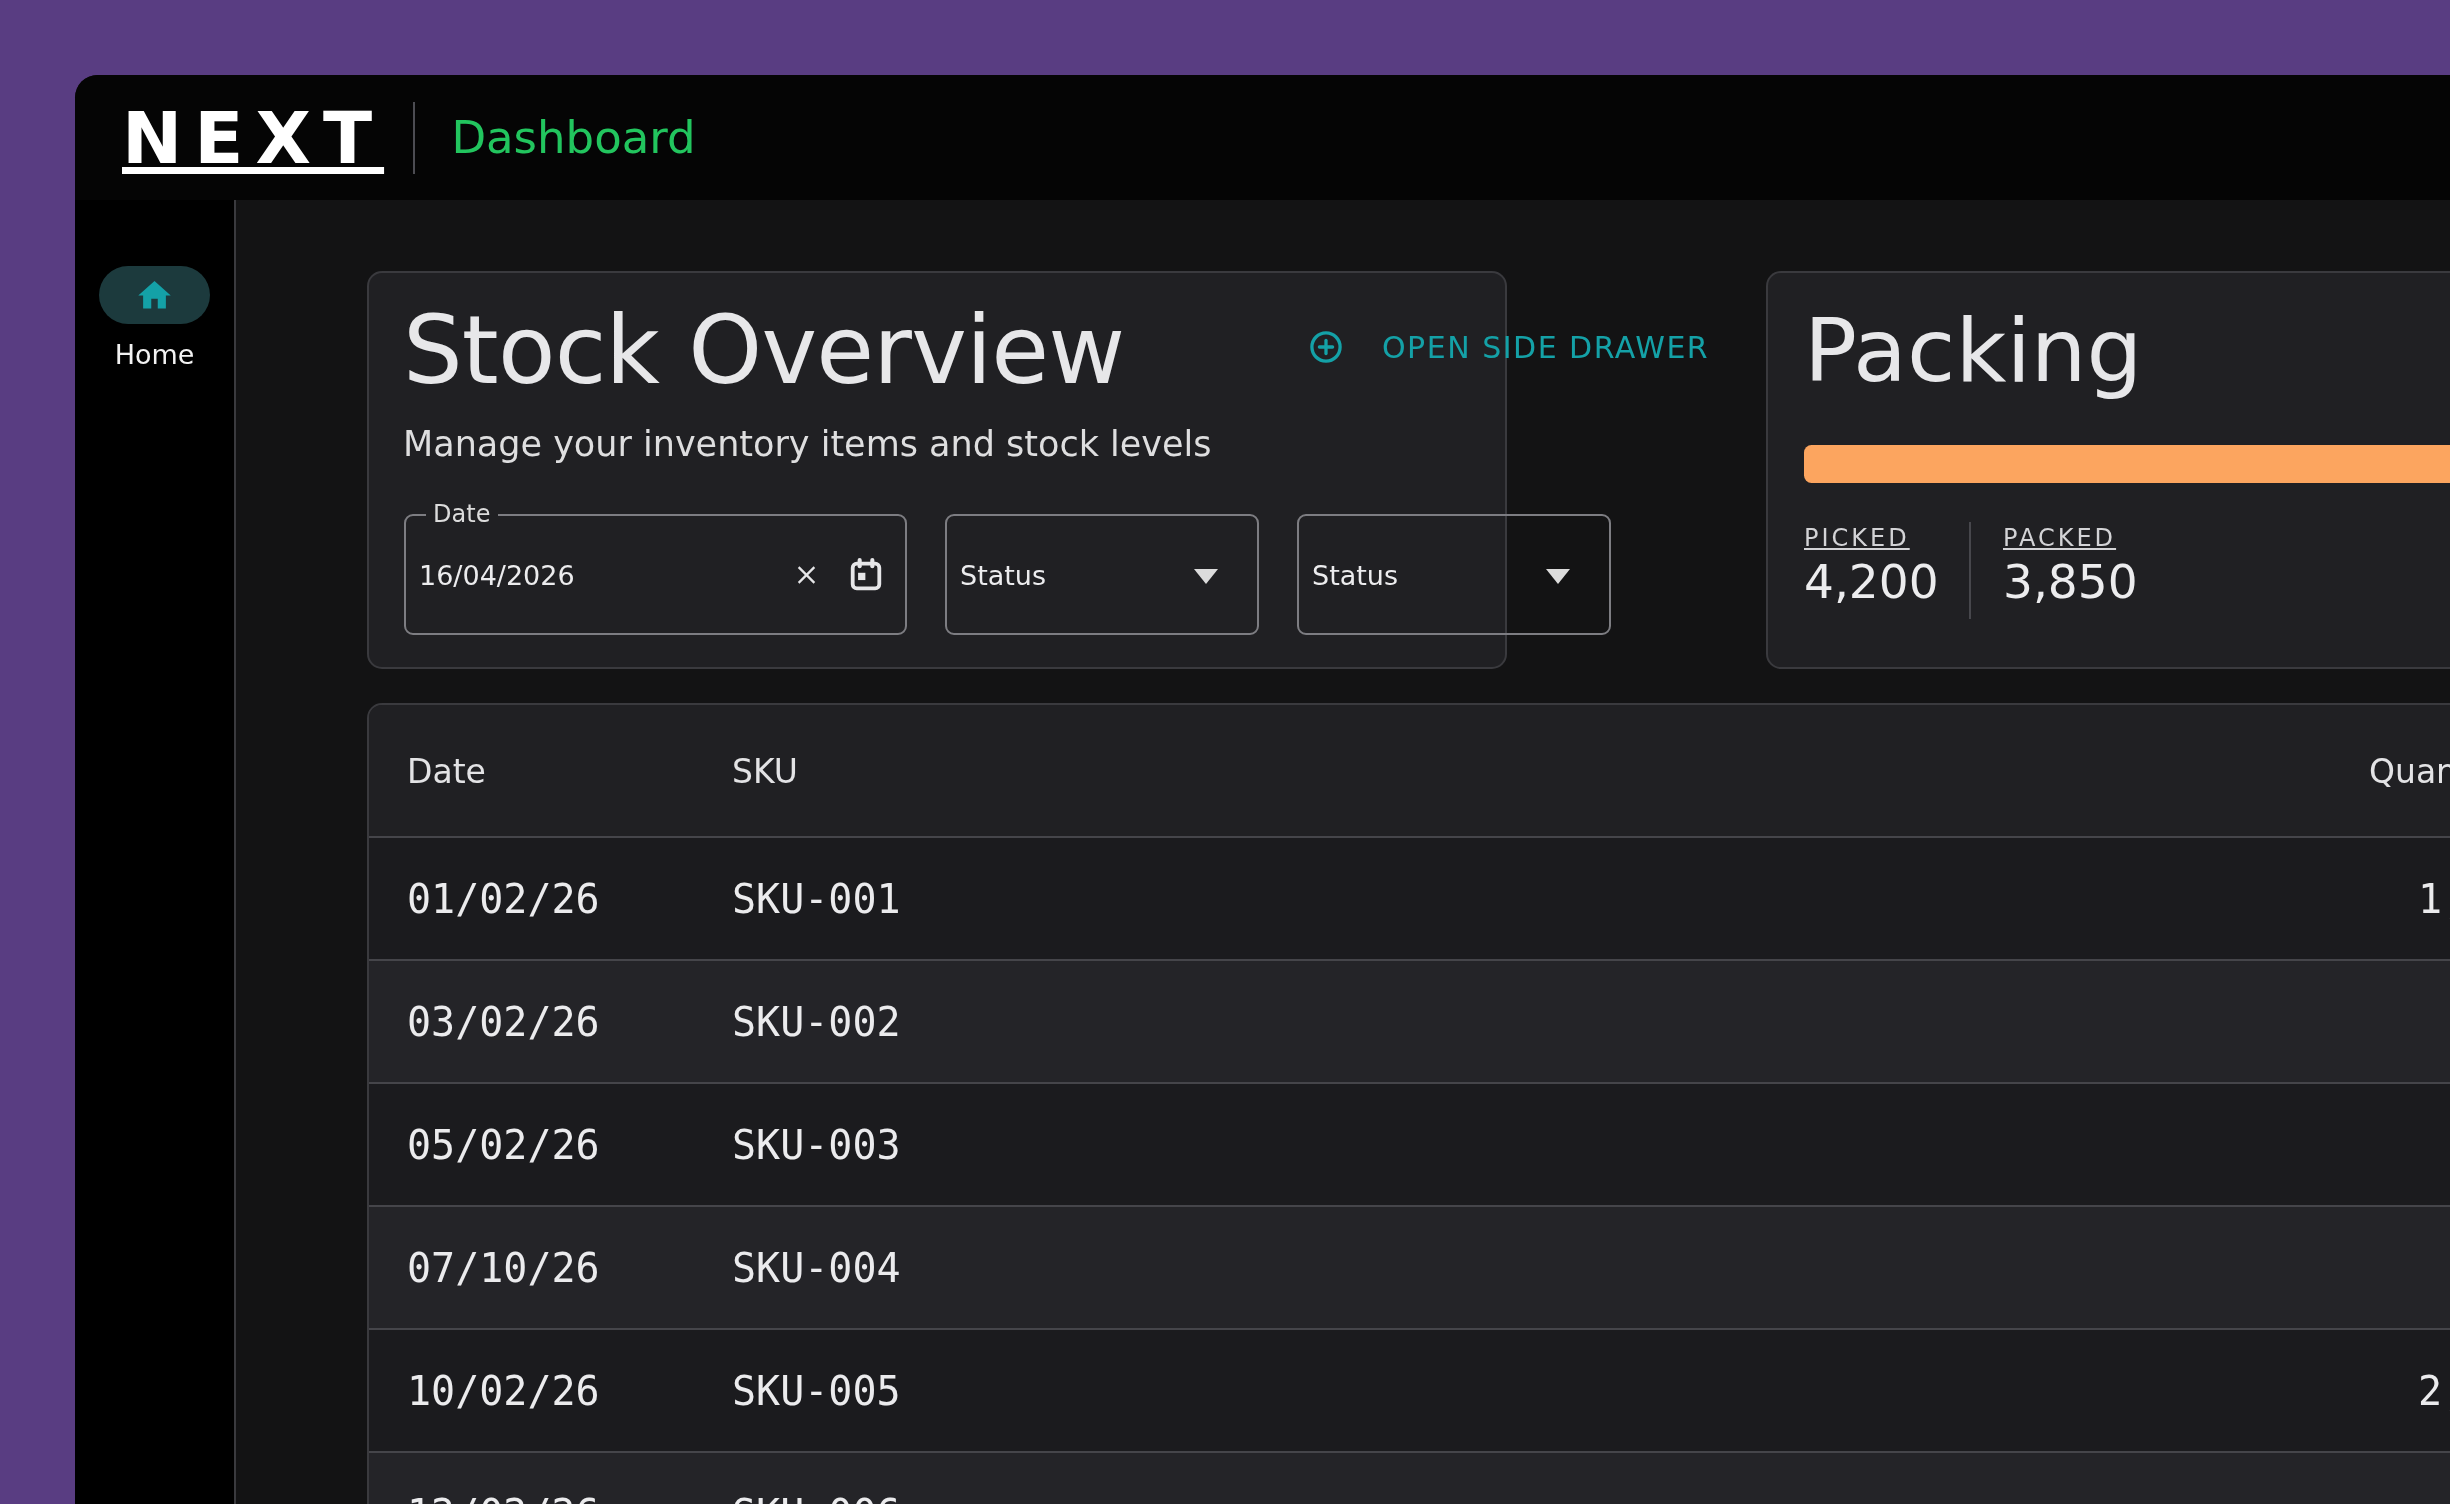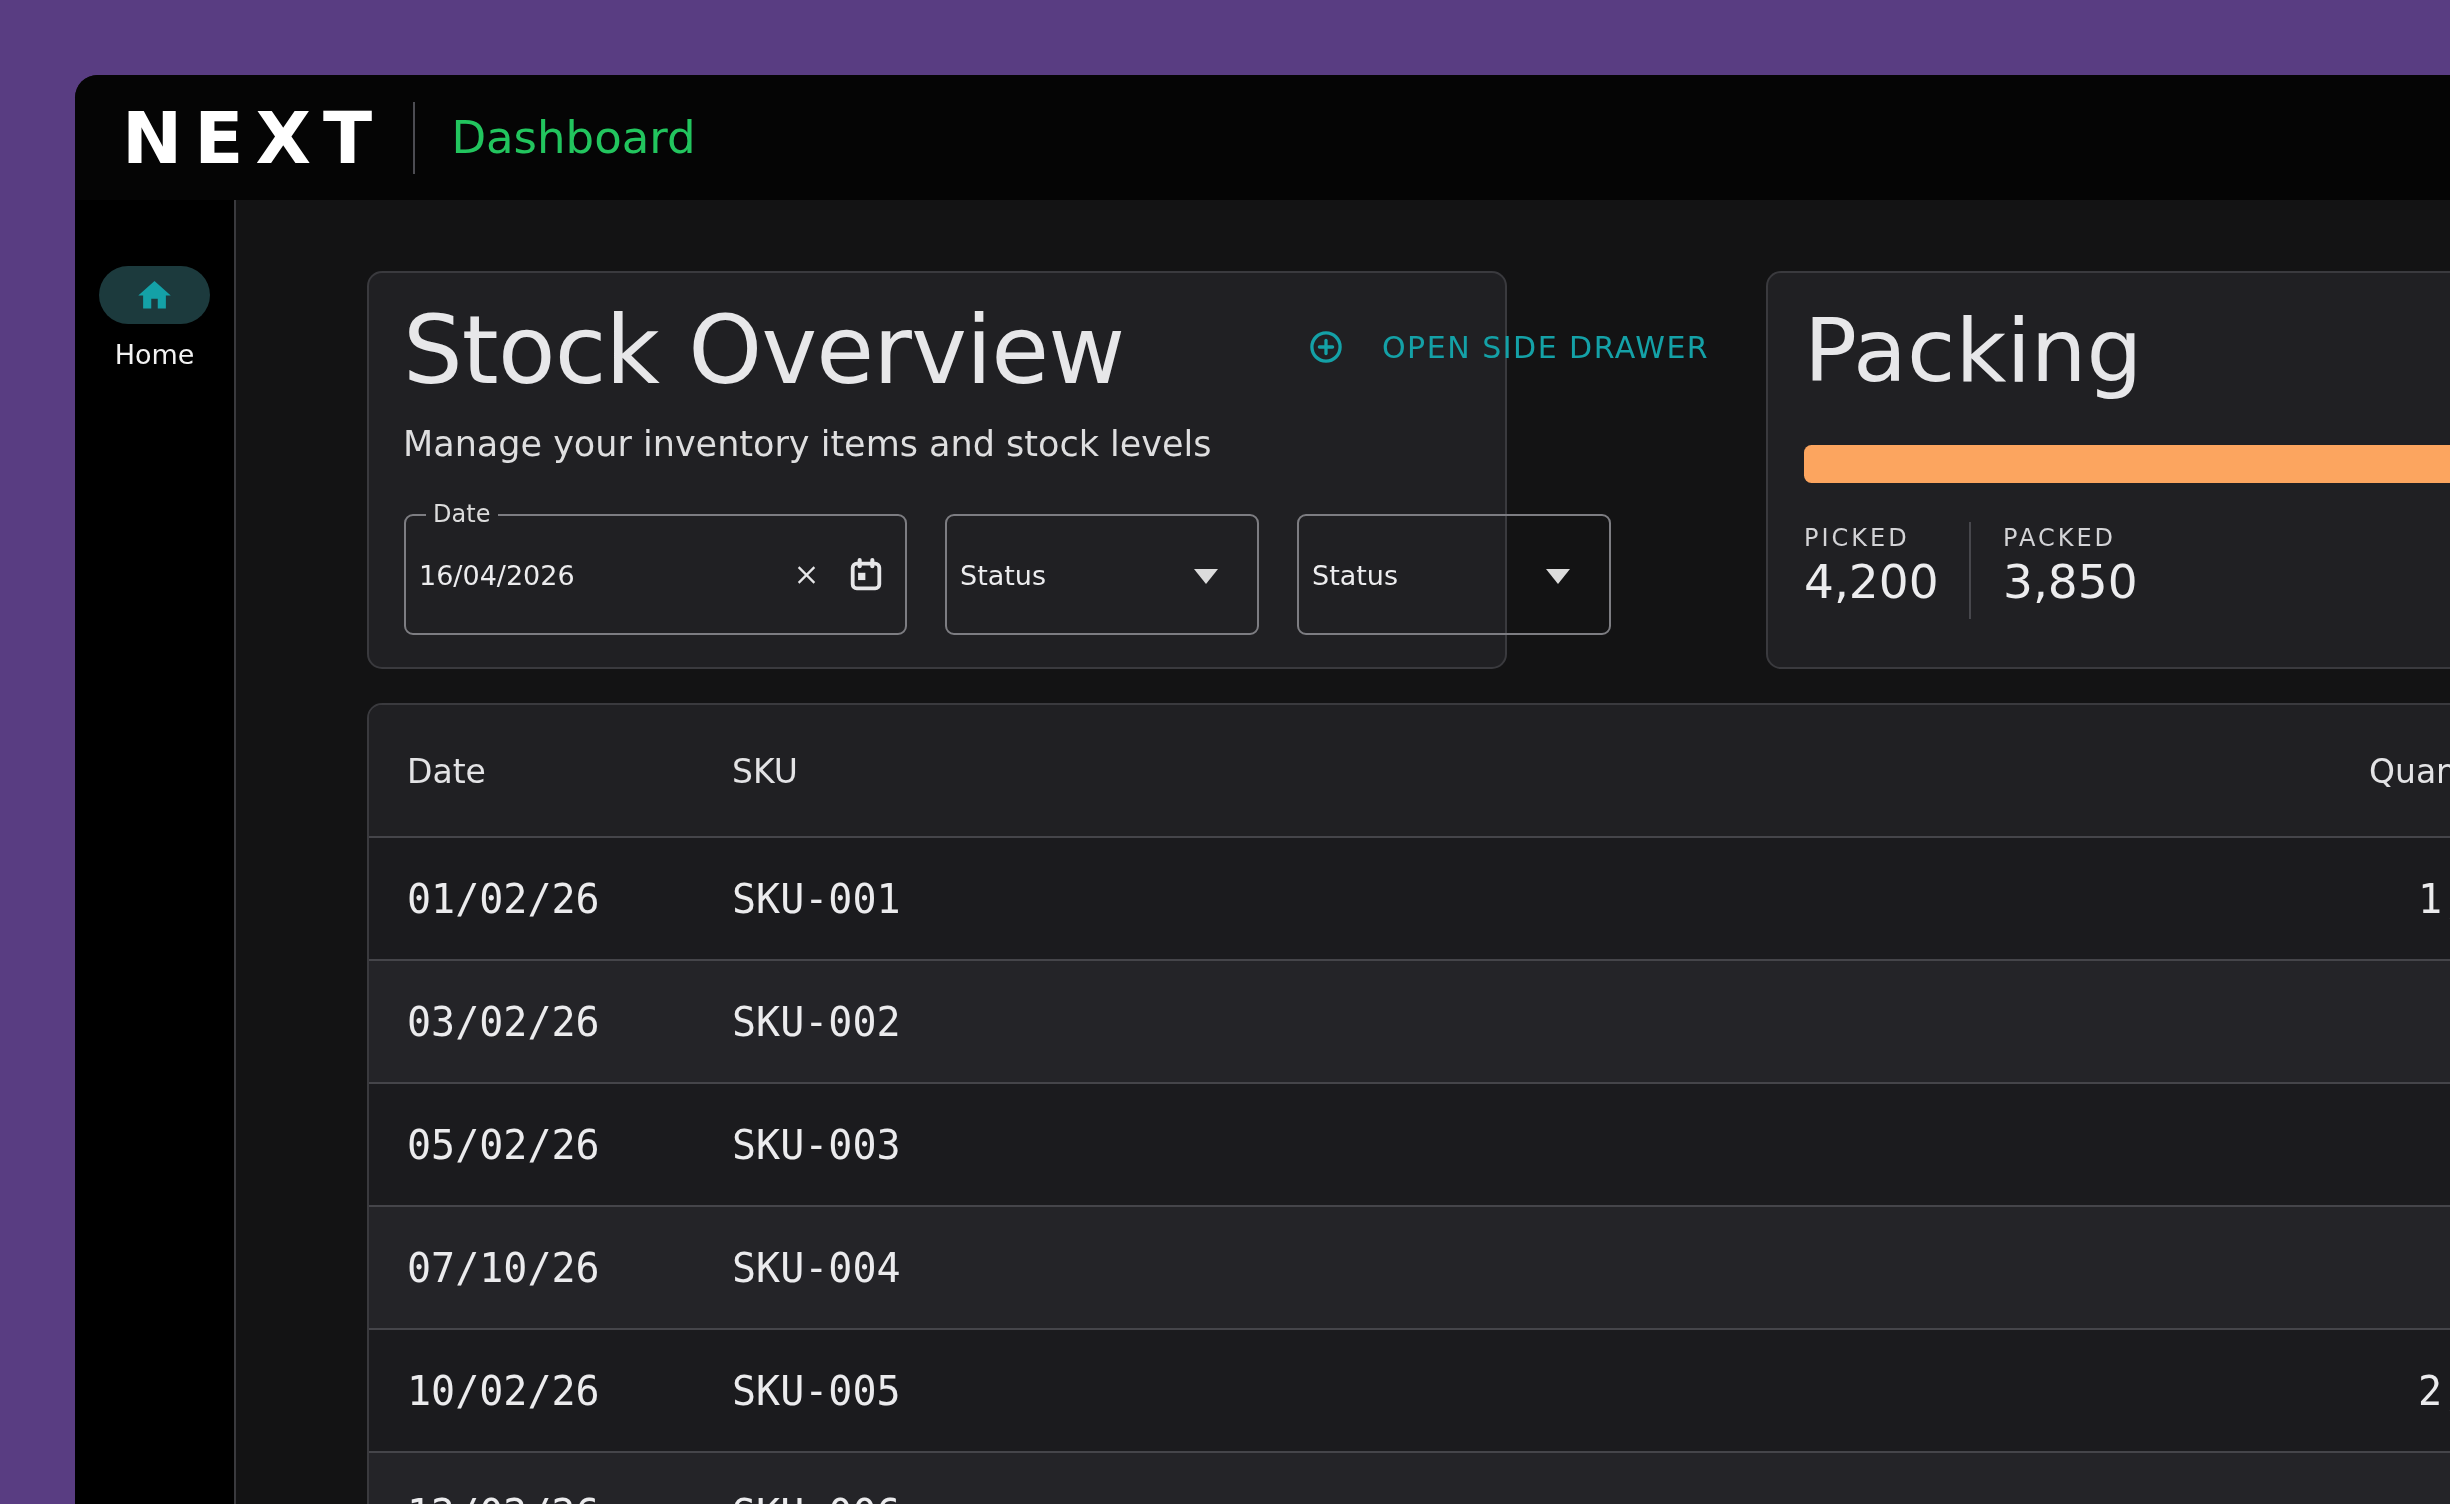--- a/index.html
+++ b/index.html
@@ -13,21 +13,21 @@
     position:absolute;left:75px;top:75px;width:2375px;height:1429px;
     background:#131314;border-top-left-radius:22.6px;overflow:hidden;
   }
   
   .appbar{
     position:absolute;left:0;top:0;width:100%;height:125px;background:#050505;
     display:flex;align-items:center;
   }
   .brand{
     margin-left:47px;font-size:72px;font-weight:700;color:#ffffff;
-    letter-spacing:12px;line-height:1;
+    letter-spacing:12px;line-height:1;text-decoration:underline;
   }
   .brand-divider{
     width:2.3px;height:72px;background:#4c4c52;margin-left:29px;flex:none;
   }
   .page-title{
     margin-left:36px;font-size:45px;font-weight:500;color:#22c55e;line-height:1;
   }
   
   .sidebar{
     position:absolute;left:0;top:125px;width:159px;bottom:0;
@@ -98,21 +98,21 @@
   
   .packing-title{
     position:absolute;left:36px;top:32px;font-size:88px;font-weight:500;
     color:#e7e7e9;line-height:1.05;
   }
   .packing-bar{
     position:absolute;left:36px;top:172px;right:-2.3px;height:38px;
     background:#fca55f;border-radius:7.5px 0 0 7.5px;
   }
   .stat-label{
-    position:absolute;font-size:24px;font-weight:500;letter-spacing:3px;color:#d3d3d6;
+    position:absolute;font-size:24px;font-weight:500;letter-spacing:3px;color:#d3d3d6;text-decoration:underline;
   }
   .stat-value{
     position:absolute;font-size:47px;font-weight:500;color:#ececee;
   }
   .stat-divider{
     position:absolute;left:201px;top:249px;width:2.3px;height:97px;background:#47474c;
   }
   
   .thead{
     position:relative;height:131px;background:#202023;

